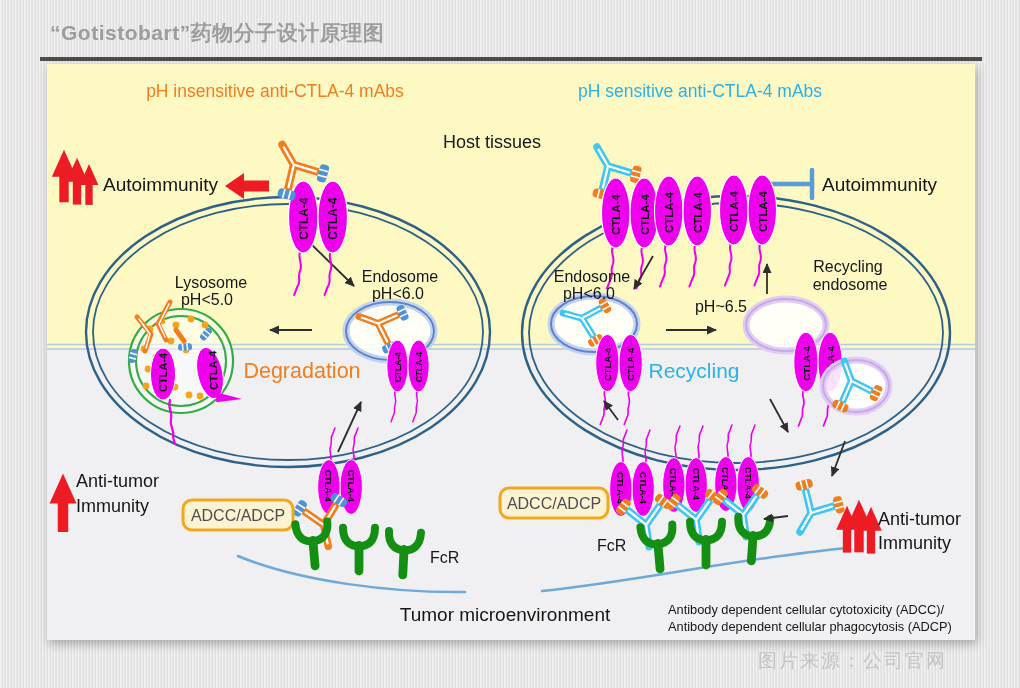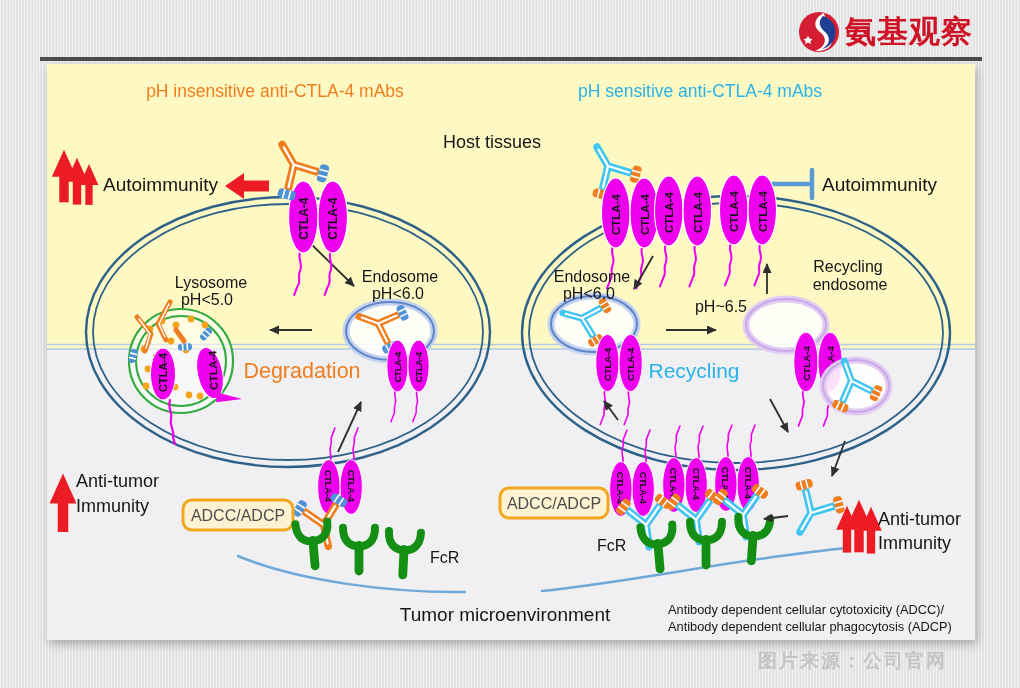--- a/index.html
+++ b/index.html
@@ -17,21 +17,21 @@
   }
   .brand{position:absolute;left:797px;top:10px;display:flex;align-items:center;}
   .brand-name{font-size:31px;font-weight:bold;color:#cf1125;letter-spacing:1px;margin-left:4px;}
   .hdr-rule{position:absolute;left:40px;top:57px;width:942px;height:3.5px;background:#4c4c4c;}
   .panel{
     position:absolute;left:47px;top:64px;width:928px;height:576px;background:#fef9c3;
     box-shadow:2px 4px 9px rgba(0,0,0,.28);
   }
   .footer-src{
     position:absolute;left:758px;top:648px;
-    font-size:19px;color:#c4c4c4;letter-spacing:2px;font-weight:bold;
+    font-size:19px;color:#c4c4c4;letter-spacing:2px;
   }
   svg text{font-family:"Liberation Sans", sans-serif;}
   .lbl{fill:#161616;font-size:16px;}
   .lbl-big{fill:#161616;font-size:18px;}
   .lbl-huge{fill:#161616;font-size:19px;}
   .title-o{fill:#f07d1e;font-size:17.5px;}
   .title-c{fill:#29b2e8;font-size:17.5px;}
   .deg{fill:#f07d1e;font-size:21.5px;}
   .recy{fill:#29b2e8;font-size:21px;}
   .cap{fill:#161616;font-size:12.8px;}
@@ -59,30 +59,22 @@
   .rendo2{fill:none;stroke:#c9a7e8;stroke-width:2;}
   .dot{fill:#f5a51d;}
   .adccbox{fill:#fdf3d2;stroke:#f2a71e;stroke-width:3;}
   .adcctxt{fill:#4d4d4d;font-size:16px;}
 </style>
 </head>
 <body>
 
 <div class="page">
 
-
-  <div class="brand">
-    <svg width="44" height="44" viewBox="0 0 44 44">
-      <circle cx="22" cy="22" r="20" fill="#d41e34"></circle>
-      <path d="M27,3 c-9,4 -12,13 -4,19 c8,6 6,15 -5,19 c13,1 20,-7 16,-15 c-3,-7 -5,-15 -7,-23 Z" fill="#ffffff"></path>
-      <path d="M26,6 c-5,5 -4,11 2,16 c6,5 5,13 -3,17 a17,17 0 0 0 1,-33 Z" fill="#1e3f94"></path>
-      <path d="M11,26 l1.6,2.6 2.9,0.6 -2.1,2 0.5,2.9 -2.9,-1.5 -2.9,1.5 0.5,-2.9 -2.1,-2 2.9,-0.6 Z" fill="#ffffff"></path>
-    </svg>
-    <span class="brand-name">氨基观察</span>
-  </div>
+  <div class="hdr-title">“Gotistobart”药物分子设计原理图</div>
+
 
   <div class="hdr-rule"></div>
 
   <div class="panel">
     <svg width="928" height="576" viewBox="47 64 928 576">
       <defs>
         <marker id="arrH" markerWidth="11" markerHeight="10" refX="9" refY="4.5" orient="auto" markerUnits="userSpaceOnUse">
           <path d="M0,0 L10,4.5 L0,9 Z" fill="#2e2e2e"></path>
         </marker>
         <g id="pair">

